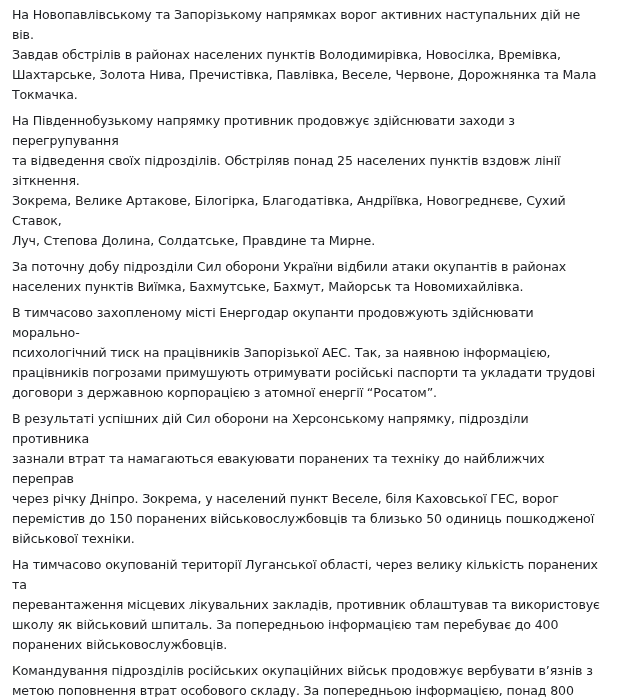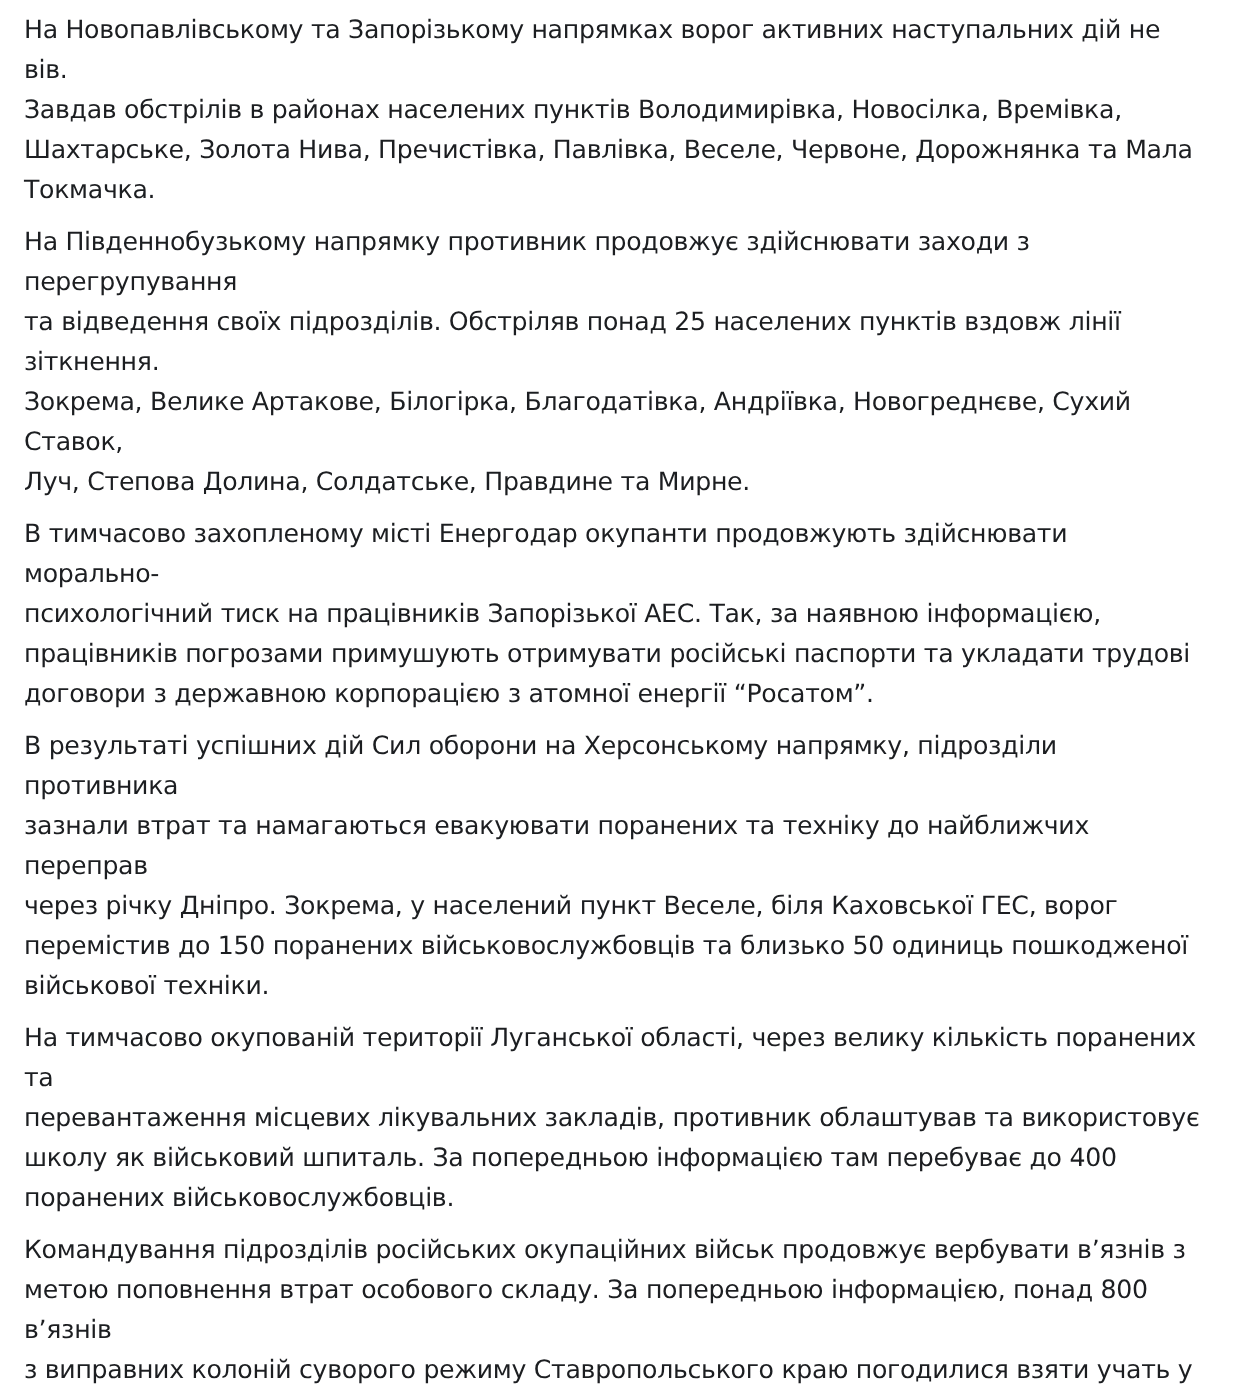--- a/index.html
+++ b/index.html
@@ -22,20 +22,22 @@
 
 <div class="post">
   <p>На Новопавлівському та Запорізькому напрямках ворог активних наступальних дій не вів.
 Завдав обстрілів в районах населених пунктів Володимирівка, Новосілка, Времівка,
 Шахтарське, Золота Нива, Пречистівка, Павлівка, Веселе, Червоне, Дорожнянка та Мала
 Токмачка.</p>
   <p>На Південнобузькому напрямку противник продовжує здійснювати заходи з перегрупування
 та відведення своїх підрозділів. Обстріляв понад 25 населених пунктів вздовж лінії зіткнення.
 Зокрема, Велике Артакове, Білогірка, Благодатівка, Андріївка, Новогреднєве, Сухий Ставок,
 Луч, Степова Долина, Солдатське, Правдине та Мирне.</p>
+  <p>За поточну добу підрозділи Сил оборони України відбили атаки окупантів в районах
+населених пунктів Виїмка, Бахмутське, Бахмут, Майорськ та Новомихайлівка.</p>
   <p>В тимчасово захопленому місті Енергодар окупанти продовжують здійснювати морально-
 психологічний тиск на працівників Запорізької АЕС. Так, за наявною інформацією,
 працівників погрозами примушують отримувати російські паспорти та укладати трудові
 договори з державною корпорацією з атомної енергії “Росатом”.</p>
   <p>В результаті успішних дій Сил оборони на Херсонському напрямку, підрозділи противника
 зазнали втрат та намагаються евакуювати поранених та техніку до найближчих переправ
 через річку Дніпро. Зокрема, у населений пункт Веселе, біля Каховської ГЕС, ворог
 перемістив до 150 поранених військовослужбовців та близько 50 одиниць пошкодженої
 військової техніки.</p>
   <p>На тимчасово окупованій території Луганської області, через велику кількість поранених та

